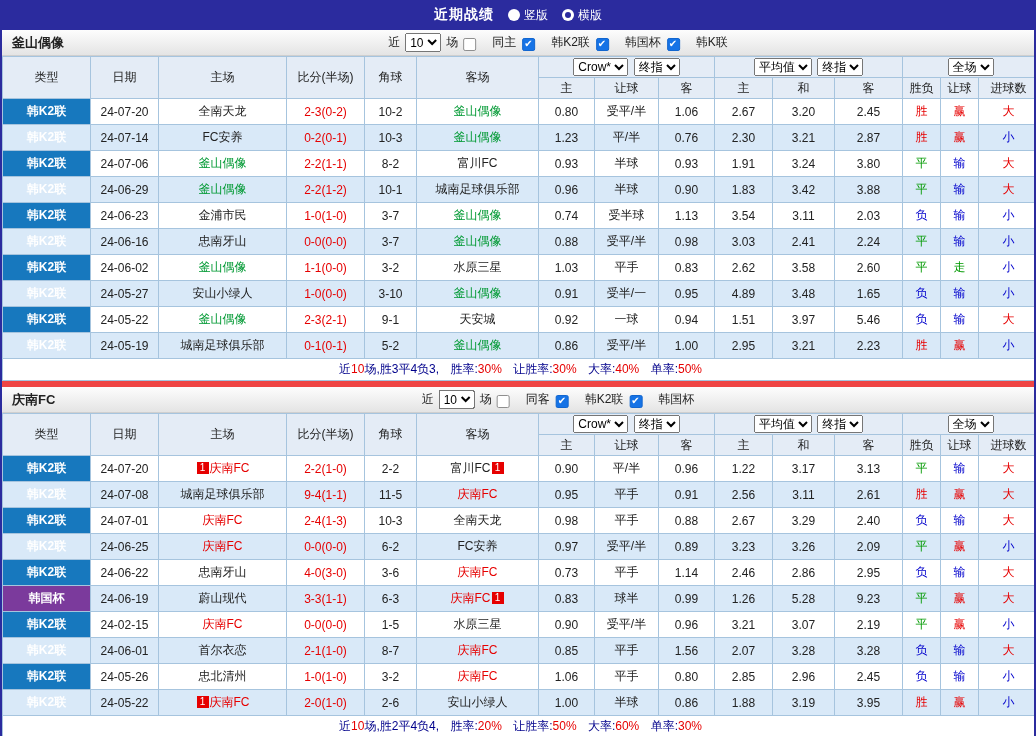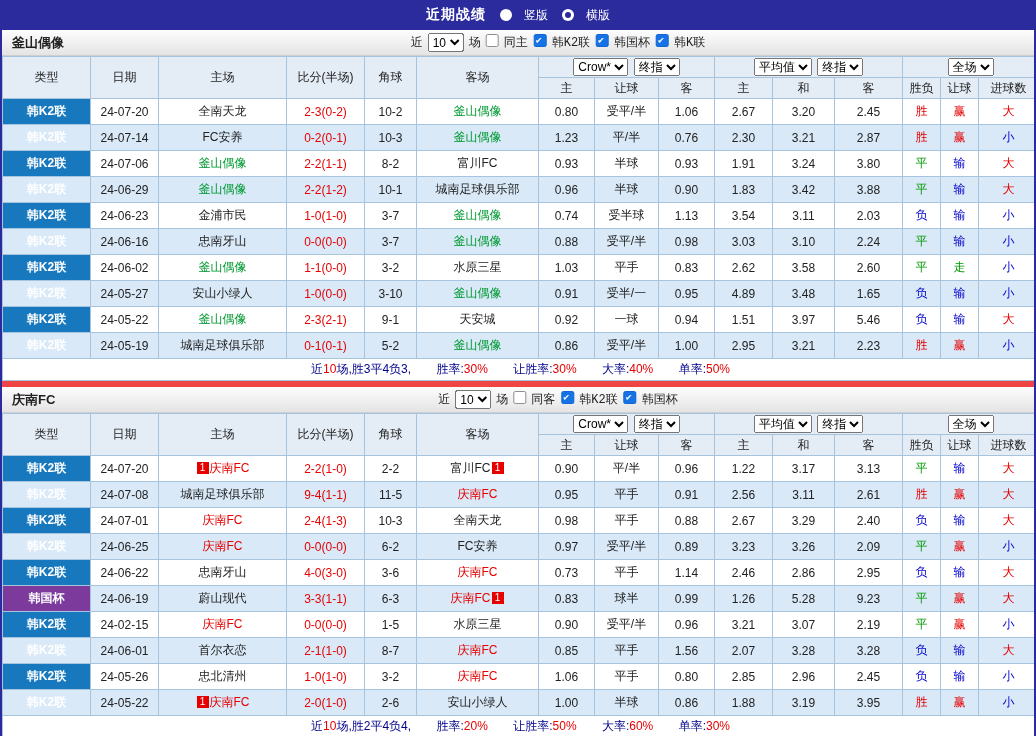--- a/index.html
+++ b/index.html
@@ -1,46 +1,46 @@
 <!DOCTYPE html>
 <html><head>
 <meta charset="utf-8">
 <style>
   * { margin:0; padding:0; box-sizing:border-box; }
   body { font-family:"Liberation Sans","DejaVu Sans",sans-serif; background:#fff; }
   .page { width:1036px; height:736px; border-left:2px solid #2b2b9e; border-right:2px solid #2b2b9e; background:#ef4444; overflow:hidden; }
   .topbar { height:30px; background:#2b2b9e; color:#fff; display:flex; align-items:center; justify-content:center; gap:14px; font-size:12px; }
   .topbar .title { font-weight:bold; font-size:14px; letter-spacing:1px; }
-  .radio-opt { display:flex; align-items:center; gap:12px; cursor:pointer; }
+  .radio-opt { display:flex; align-items:center; gap:4px; cursor:pointer; }
   .radio { width:12px; height:12px; border-radius:50%; background:#fff; display:inline-block; position:relative; }
   .radio.checked::after { content:""; position:absolute; left:3px; top:3px; width:6px; height:6px; border-radius:50%; background:#2b2b9e; }
   .section-bar { height:26px; background:linear-gradient(#fdfdfd,#e4e4e4); border-bottom:1px solid #cfcfcf; display:flex; align-items:center; padding:0 10px; position:relative; font-size:13px; color:#222; }
   .team-title { font-weight:bold; }
   .filters { position:absolute; left:calc(50% + 40px); transform:translateX(-50%); display:flex; align-items:center; gap:5px; font-size:12px; color:#222; white-space:nowrap; }
   .filters select { font-size:12px; height:19px; }
   .cb-group { display:inline-flex; align-items:center; gap:6px; }
-  .cb-label { display:inline-flex; align-items:flex-start; gap:5px; cursor:pointer;font-family:Liberation Mono, monospace; }
+  .cb-label { display:inline-flex; align-items:flex-end; gap:16px; cursor:pointer; }
   .cb { width:13px; height:13px; border:1px solid #8f8f8f; background:#fff; display:inline-block; position:relative; border-radius:2px; }
   .cb.checked { background:#1673e6; border-color:#1266cf; }
   .cb.checked::after { content:"\2714"; position:absolute; color:#fff; font-size:10px; left:1px; top:-1px; }
   table.grid { width:100%; border-collapse:collapse; table-layout:fixed; }
   .grid th, .grid td { border:1px solid #a6c4de; text-align:center; font-size:12px; color:#222; white-space:nowrap; overflow:hidden; padding:0; }
   .grid thead th { background:#e4ecf6; height:21px; font-weight:normal; }
   .grid td { height:26px; background:#fff; }
   .grid tr.alt td { background:#d9e9f8; }
   .grid td.league { background:#1778be; color:#fff; font-weight:bold; }
   .grid td.league.cup { background:#7b3a9c; }
   .grid td.score { color:#e60000; }
   .res.r { color:#e60000; } .res.g { color:#009900; } .res.b { color:#0000cc; }
   .card { display:inline-block; width:12px; height:12px; line-height:12px; background:#e60000; color:#fff; font-size:10px; vertical-align:1px; margin:0 1px; text-align:center; }
   .dd-cell select { font-size:12px; height:18px; margin:0 1px; }
   .grid tr.summary td { height:22px; background:#fff; font-size:12px; }
   .sm-blue { color:#00008b; }
   .sm-red { color:#e60000; }
-  .stat { margin-left:22px; }
+  .stat { margin-left:8px; }
   .gap { height:6px; }
 </style>
 </head>
 <body>
 
 <div class="page">
 
   <header class="topbar">
     <span class="title">近期战绩</span>
     <label class="radio-opt">
@@ -220,21 +220,21 @@
             <td class="league">韩K2联</td>
             <td>24-06-16</td>
             <td class="team"><span>忠南牙山</span></td>
             <td class="score">0-0(0-0)</td>
             <td>3-7</td>
             <td class="team"><span style="color: rgb(0, 153, 51);">釜山偶像</span></td>
             <td>0.88</td>
             <td>受平/半</td>
             <td>0.98</td>
             <td>3.03</td>
-            <td>3.10</td>
+            <td>2.41</td>
             <td>2.24</td>
             <td class="res g">平</td>
             <td class="res b">输</td>
             <td class="res b">小</td>
           </tr>
           <tr>
             <td class="league">韩K2联</td>
             <td>24-06-02</td>
             <td class="team"><span style="color: rgb(0, 153, 51);">釜山偶像</span></td>
             <td class="score">1-1(0-0)</td>

